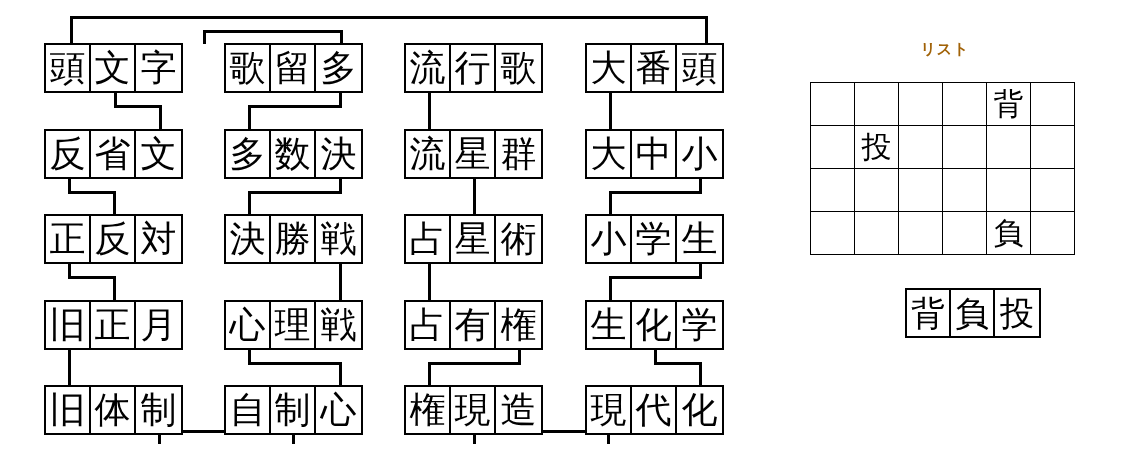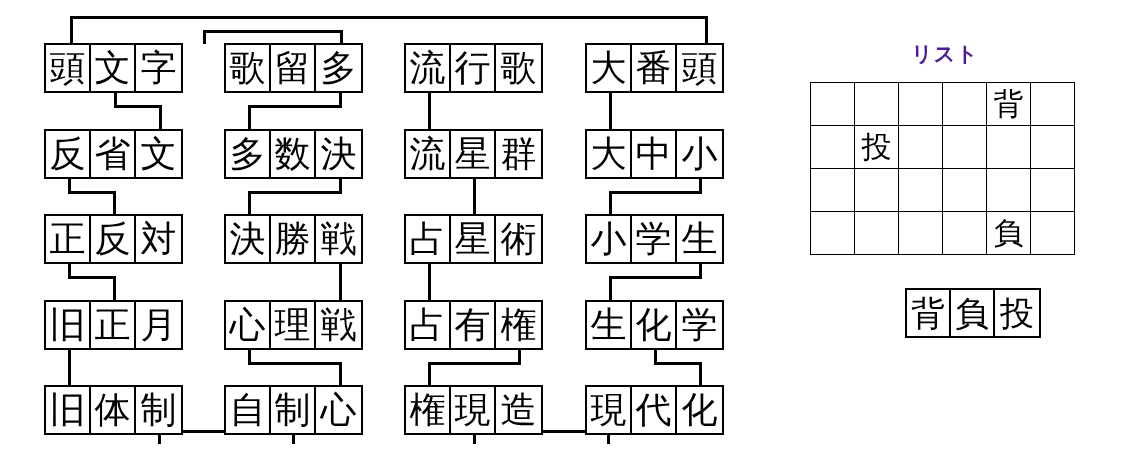--- a/index.html
+++ b/index.html
@@ -51,23 +51,23 @@
     z-index: 1;
   }
   .conn.v { width: 3px; }
   .conn.h { height: 3px; }
   #list-title {
     position: absolute;
     left: 810px;
     top: 40px;
     width: 270px;
     text-align: center;
-    font-size: 21px;
+    font-size: 15px;
     font-weight: bold;
-    color: #4c1d95;
+    color: #a16207;
     letter-spacing: 1px;
   }
   #list-grid {
     position: absolute;
     left: 810px;
     top: 82px;
     border-left: 1.5px solid #000;
     border-top: 1.5px solid #000;
     background: #fff;
   }

